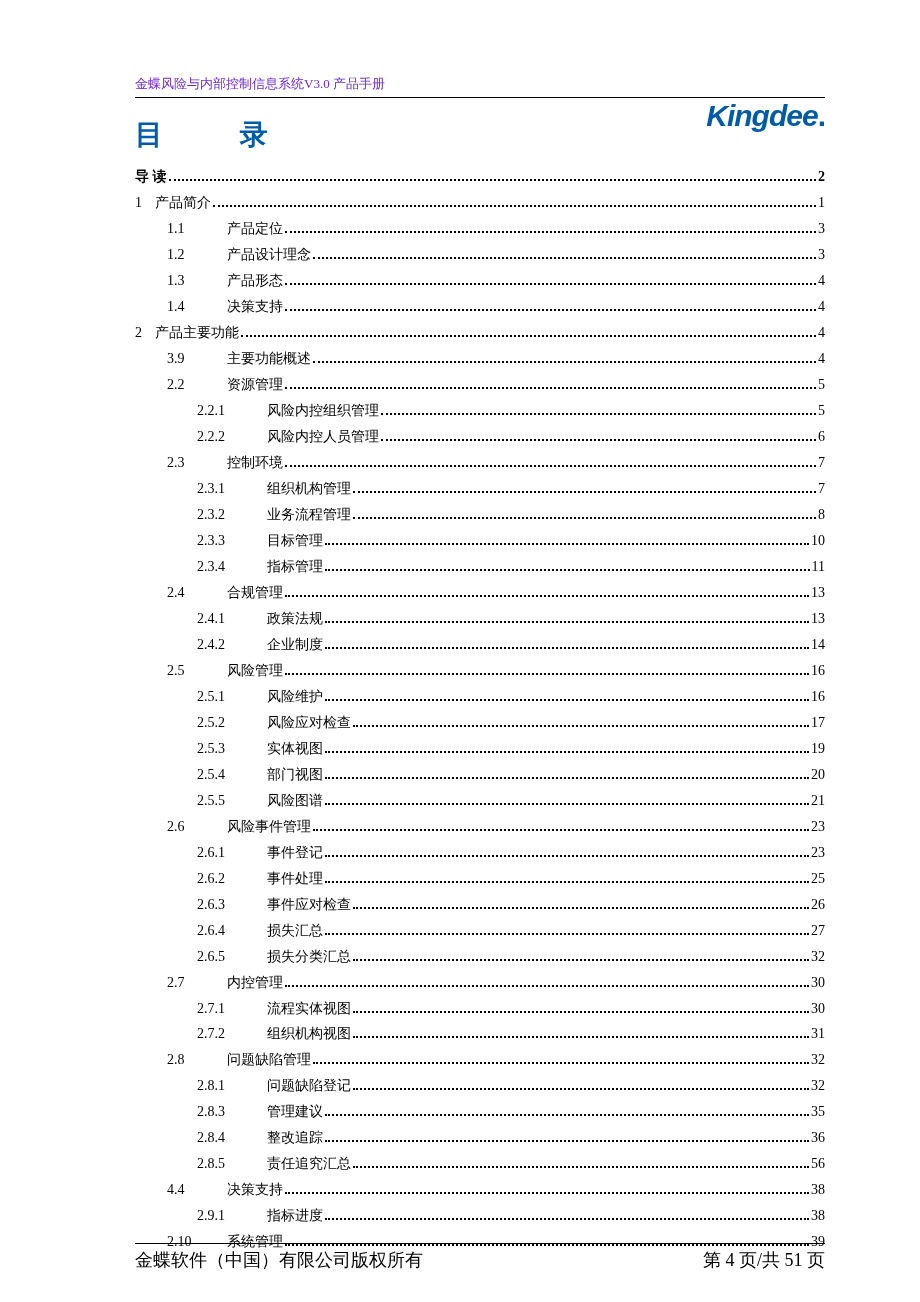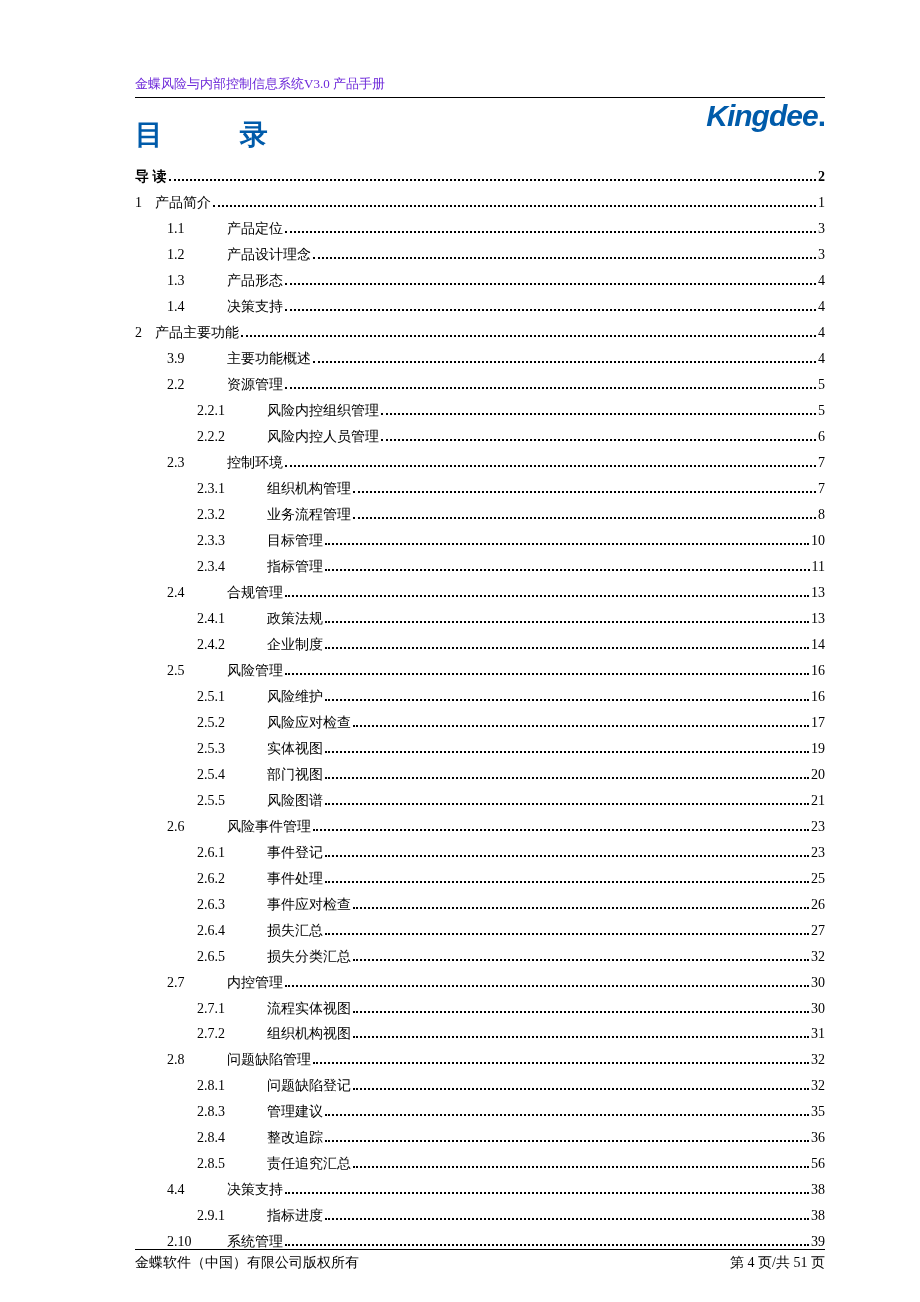--- a/index.html
+++ b/index.html
@@ -79,21 +79,21 @@
     margin: 0 2px 4px 2px;
     min-width: 10px;
   }
   .pg { }
   .l0 { font-weight: bold; }
   .footer {
     position: absolute;
     bottom: 30px;
     left: 135px;
     right: 95px;
-    font-size: 14px;
+    font-size: 18px;
   }
   .footer-rule {
     border: none;
     border-top: 1px solid #000;
     margin: 0 0 4px 0;
   }
   .footer-row {
     display: flex;
     justify-content: space-between;
   }

